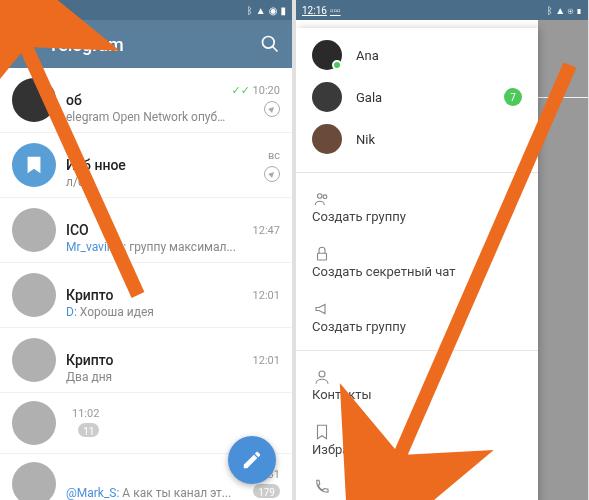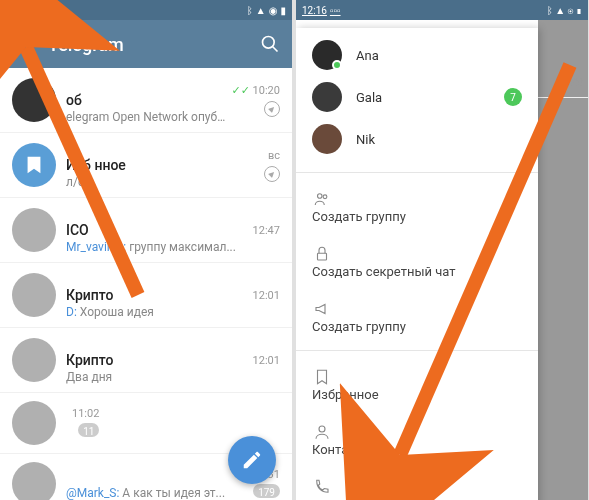--- a/index.html
+++ b/index.html
@@ -145,21 +145,21 @@
       <div class="chat-item">
         <div class="avatar"></div>
         <div class="chat-meta">
           <div class="chat-time">11:02</div>
           <div class="chat-badge">11</div>
         </div>
       </div>
       <div class="chat-item">
         <div class="avatar"></div>
         <div class="chat-content">
-          <div class="chat-preview"><span class="sender">@Mark_S:</span> <span>А как ты идея эт...</span></div>
+          <div class="chat-preview"><span class="sender">@Mark_S:</span> <span>А как ты канал эт...</span></div>
         </div>
         <div class="chat-meta">
           <div class="chat-time">11:31</div>
           <div class="chat-badge">179</div>
         </div>
       </div>
       <div class="chat-item">
         
         
         
@@ -226,33 +226,33 @@
             <svg viewBox="0 0 24 24">
               <path d="M4 10v4h4l8 4V6l-8 4H4z"></path>
             </svg>
           </div>
         <div class="menu-label">Создать группу</div>
       </div>
       <div class="drawer-divider"></div>
       <div class="menu-item">
         <div class="menu-icon">
             <svg viewBox="0 0 24 24">
-              <path d="M6 3v18l6-4 6 4V3z"></path>
-            </svg>
-          </div>
-        <div class="menu-label">Избранное</div>
-      </div>
-      <div class="menu-item">
-        <div class="menu-icon">
-            <svg viewBox="0 0 24 24">
               <circle cx="12" cy="8" r="4"></circle>
               <path d="M4 21c0-4 4-6 8-6s8 2 8 6"></path>
             </svg>
           </div>
         <div class="menu-label">Контакты</div>
+      </div>
+      <div class="menu-item">
+        <div class="menu-icon">
+            <svg viewBox="0 0 24 24">
+              <path d="M6 3v18l6-4 6 4V3z"></path>
+            </svg>
+          </div>
+        <div class="menu-label">Избранное</div>
       </div>
       <div class="menu-item">
         <div class="menu-icon">
             <svg viewBox="0 0 24 24">
               <path d="M5 4c0 9 6 15 15 15v-4l-5-1-2 2c-3-1-5-3-6-6l2-2-1-5H5z"></path>
             </svg>
           </div>
         <div class="menu-label">Мамуля</div>
       </div>
       <div class="menu-item">

